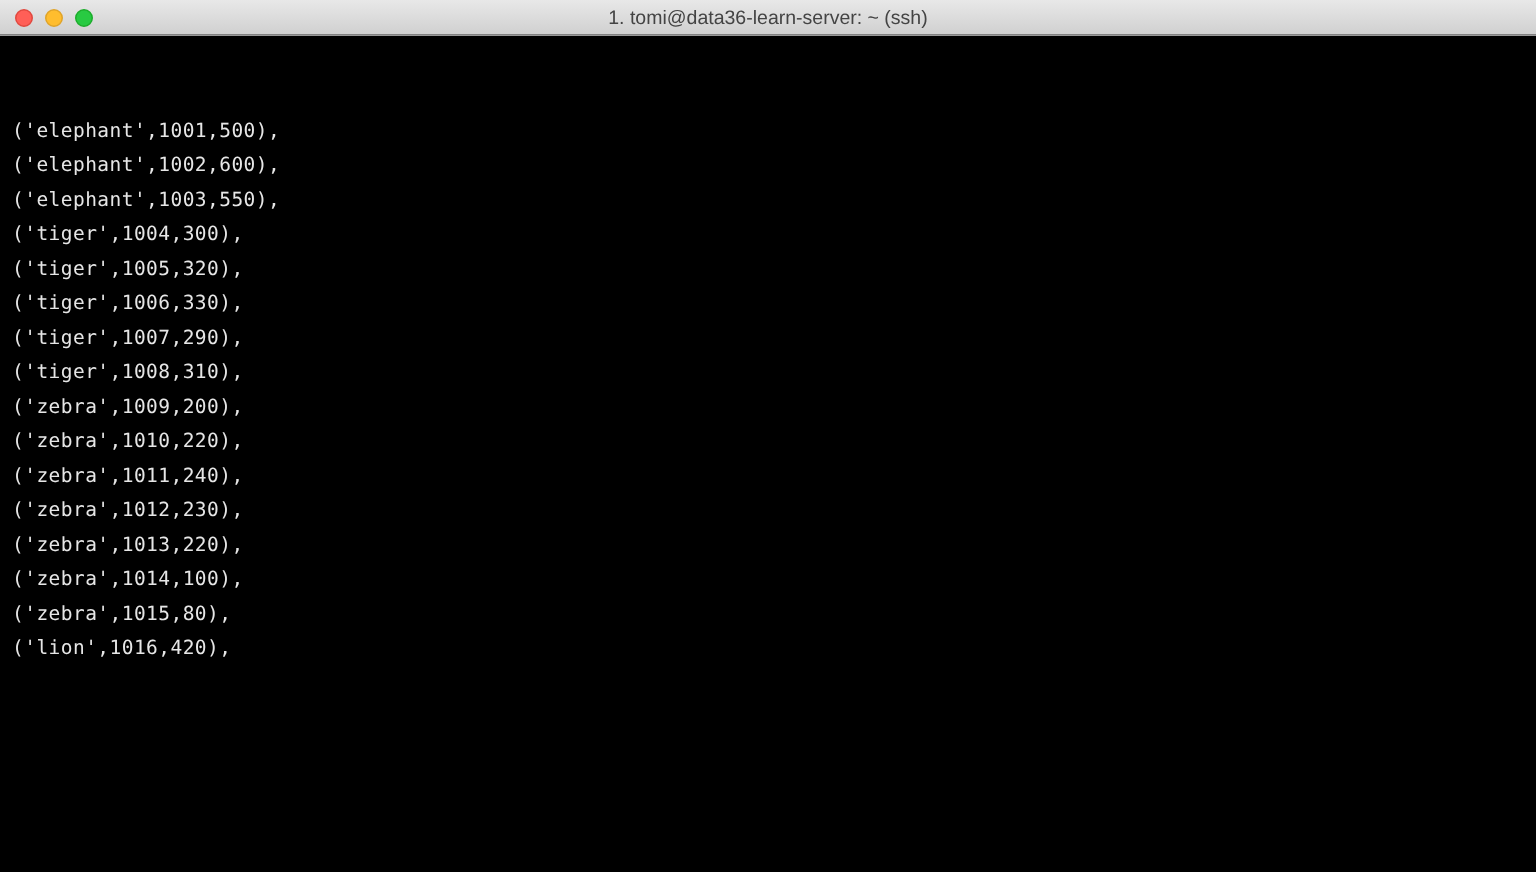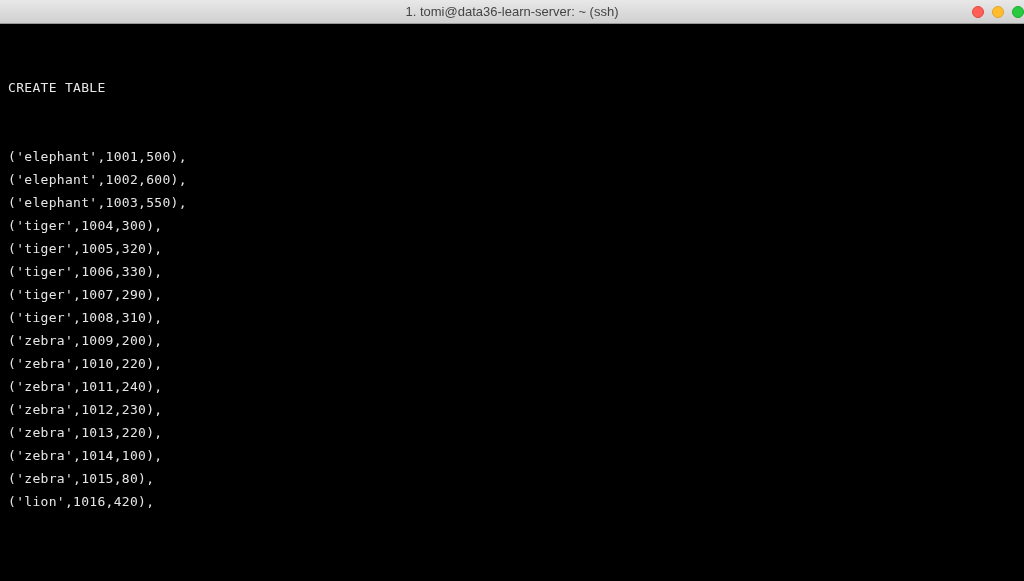--- a/index.html
+++ b/index.html
@@ -15,21 +15,20 @@
       font-size: 13px;
       overflow: hidden;
     }
     .titlebar {
       height: 24px;
       background: linear-gradient(to bottom, #e8e8e8, #d0d0d0);
       border-bottom: 1px solid #999;
       display: flex;
       align-items: center;
       position: relative;
-      justify-content: flex-end;
     }
     .traffic-lights {
       display: flex;
       gap: 8px;
       margin-left: 10px;
     }
     .traffic-light {
       width: 12px;
       height: 12px;
       border-radius: 50%;
@@ -65,17 +64,16 @@
 <div class="titlebar">
   <div class="traffic-lights">
     <div class="traffic-light tl-close"></div>
     <div class="traffic-light tl-min"></div>
     <div class="traffic-light tl-max"></div>
   </div>
   <div class="title">1. tomi@data36-learn-server: ~ (ssh)</div>
 </div>
 
 <div class="terminal">
-  <div class="line">CREATE TABLE</div>
   <div id="rows-container"><div class="line">('elephant',1001,500),</div><div class="line">('elephant',1002,600),</div><div class="line">('elephant',1003,550),</div><div class="line">('tiger',1004,300),</div><div class="line">('tiger',1005,320),</div><div class="line">('tiger',1006,330),</div><div class="line">('tiger',1007,290),</div><div class="line">('tiger',1008,310),</div><div class="line">('zebra',1009,200),</div><div class="line">('zebra',1010,220),</div><div class="line">('zebra',1011,240),</div><div class="line">('zebra',1012,230),</div><div class="line">('zebra',1013,220),</div><div class="line">('zebra',1014,100),</div><div class="line">('zebra',1015,80),</div><div class="line">('lion',1016,420),</div></div>
   
   
 </div>
 
 </body></html>

